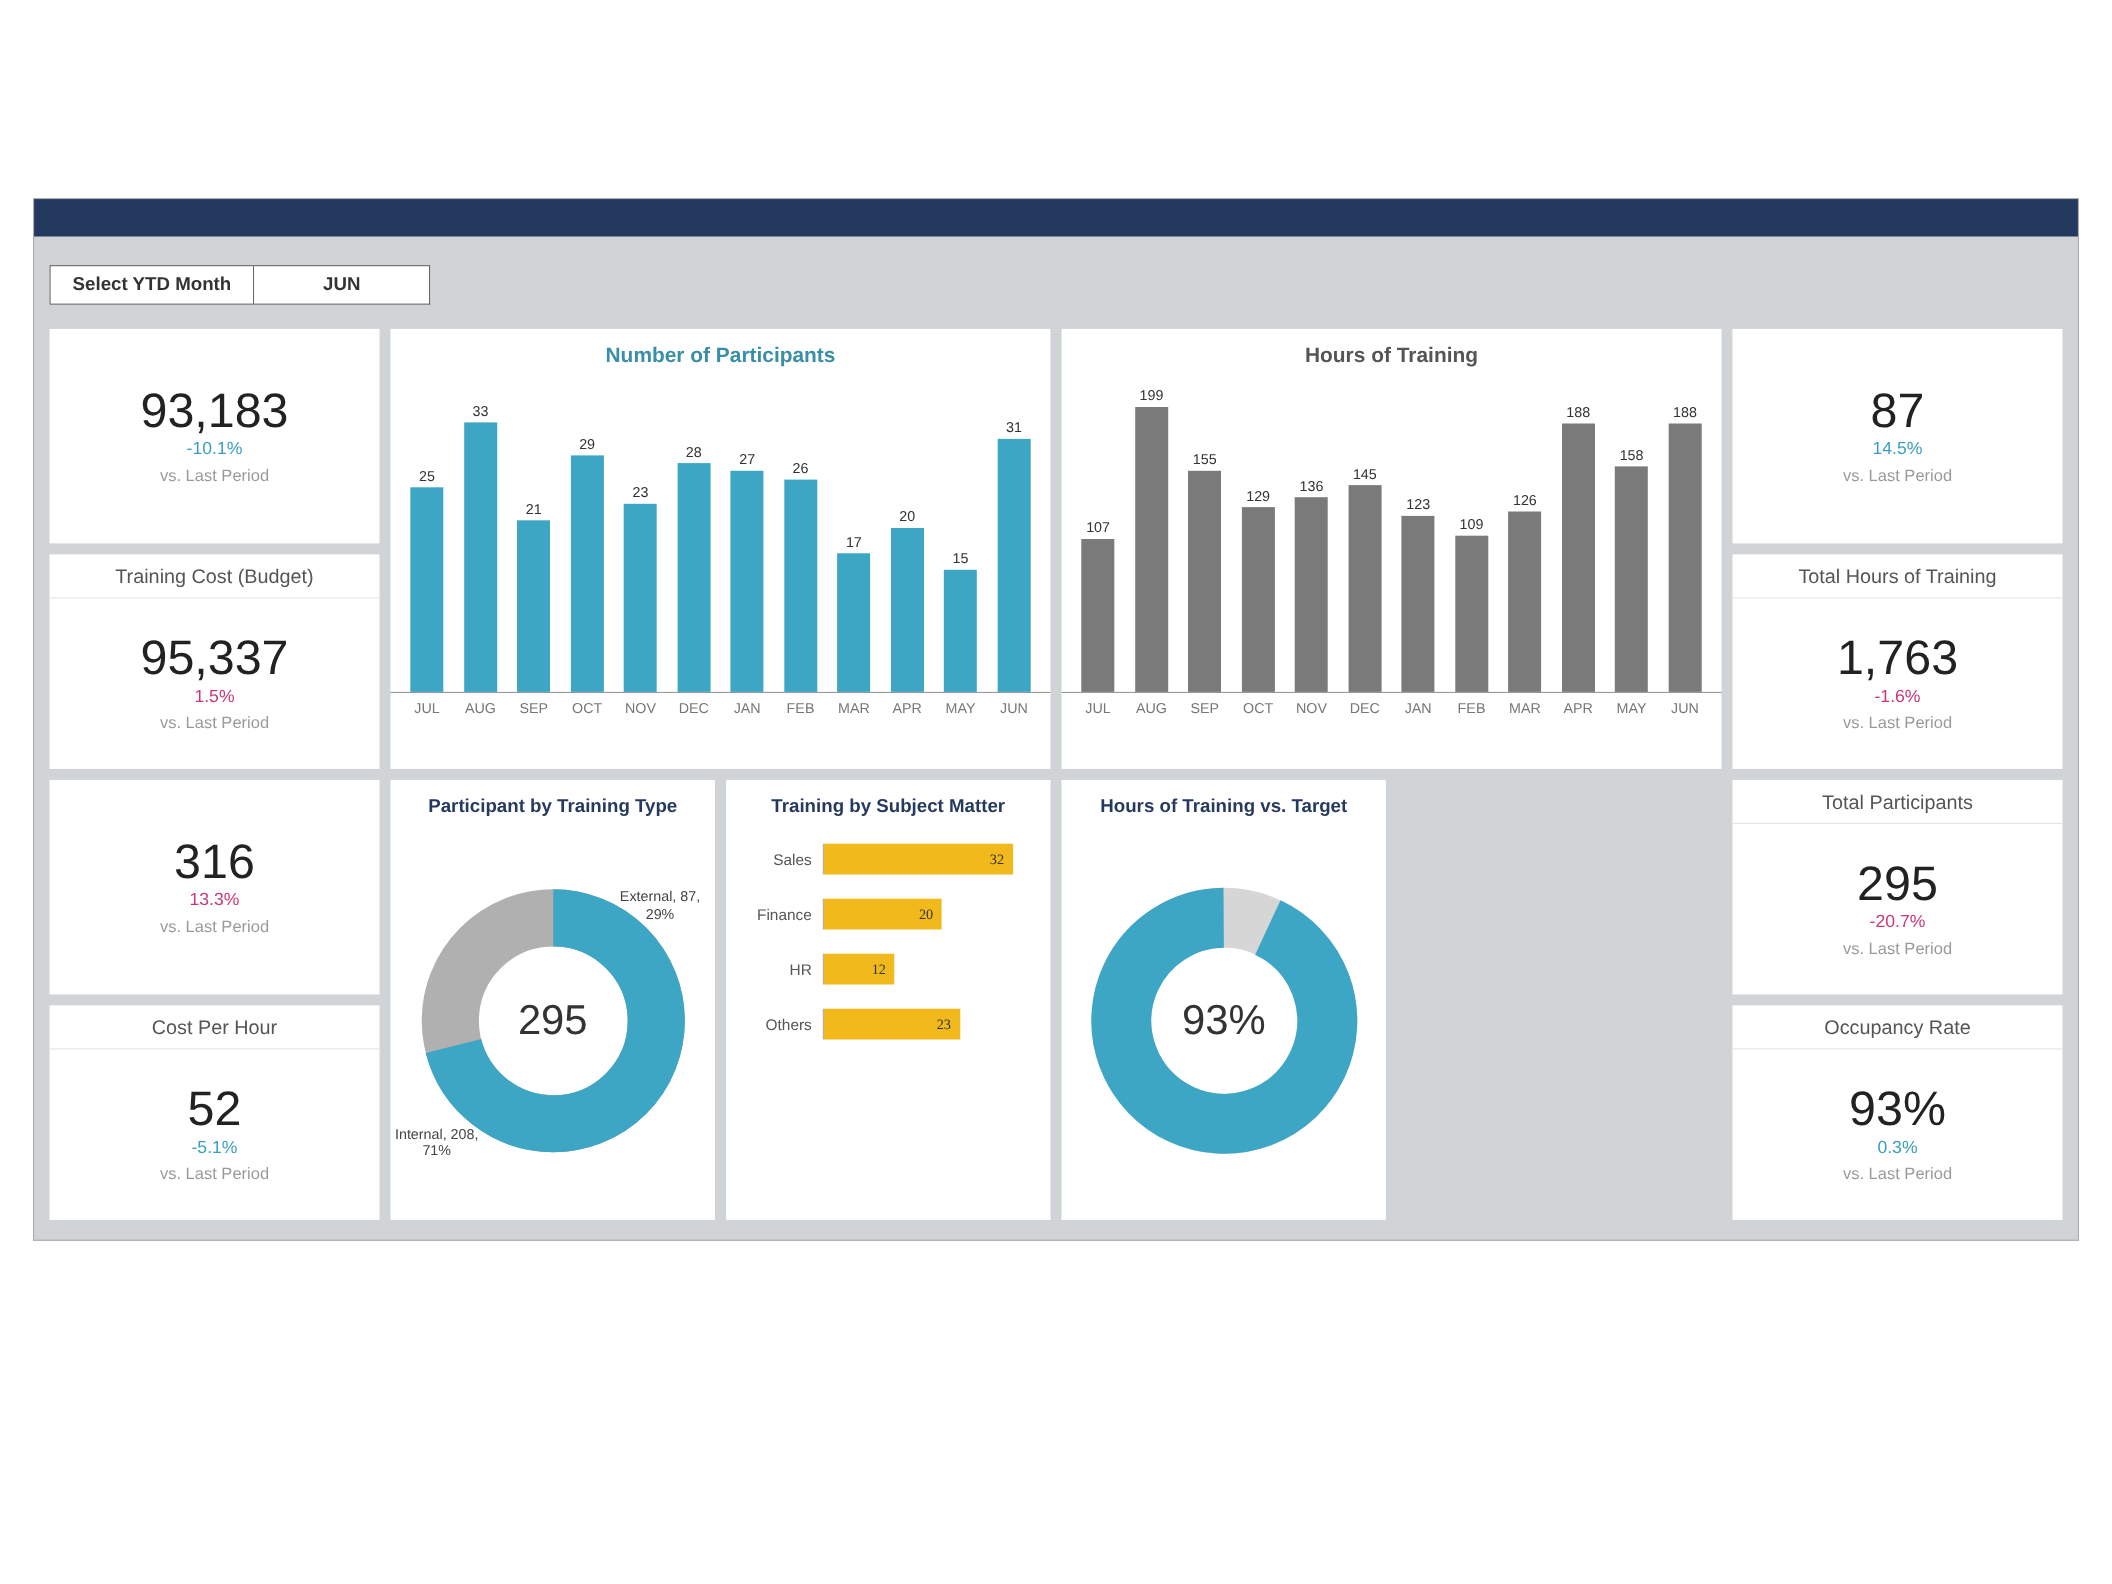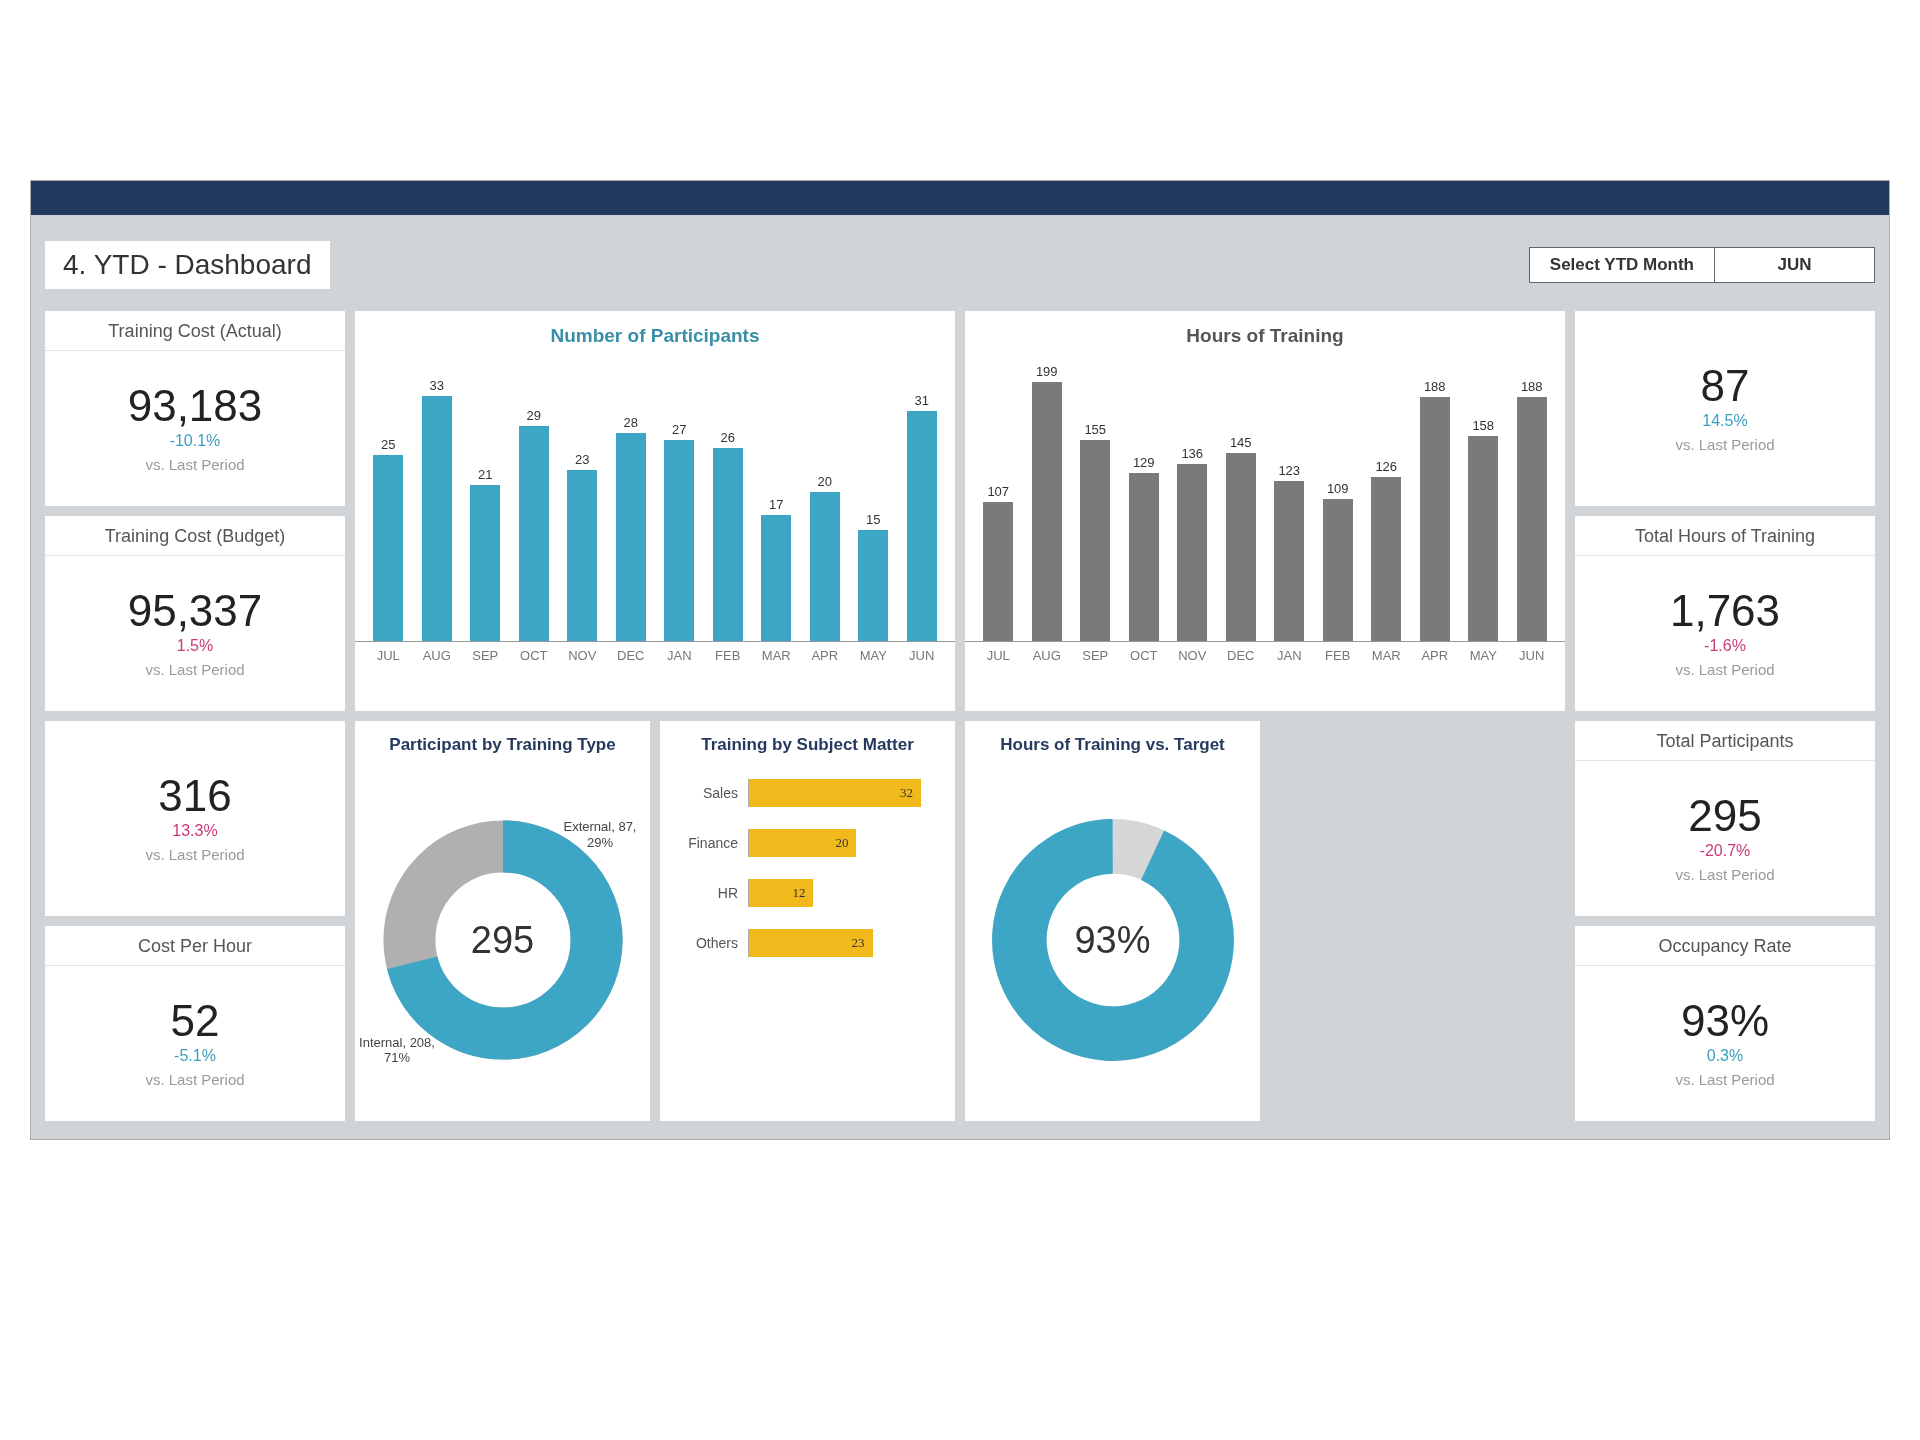--- a/index.html
+++ b/index.html
@@ -121,31 +121,29 @@
   .r12 { grid-row: span 2; }
 </style>
 </head>
 <body>
 
 <div class="outer">
   <div class="topbar"></div>
   <div class="content">
 
     <div class="header-row">
-      <div class="title-box">4. YTD - Dashboard</div>
       <div class="select-wrap">
         <div class="select-label">Select YTD Month</div>
         <div class="select-value">JUN</div>
       </div>
     </div>
 
     <div class="grid">
 
       <div class="card">
-        <div class="card-head">Training Cost (Actual)</div>
         <div class="card-body">
           <div class="big-num">93,183</div>
           <div class="delta teal">-10.1%</div>
           <div class="sub">vs. Last Period</div>
         </div>
       </div>
 
       <div class="chart-card r12">
         <div class="chart-title teal">Number of Participants</div>
         <div class="bars-area" id="part-bars">

